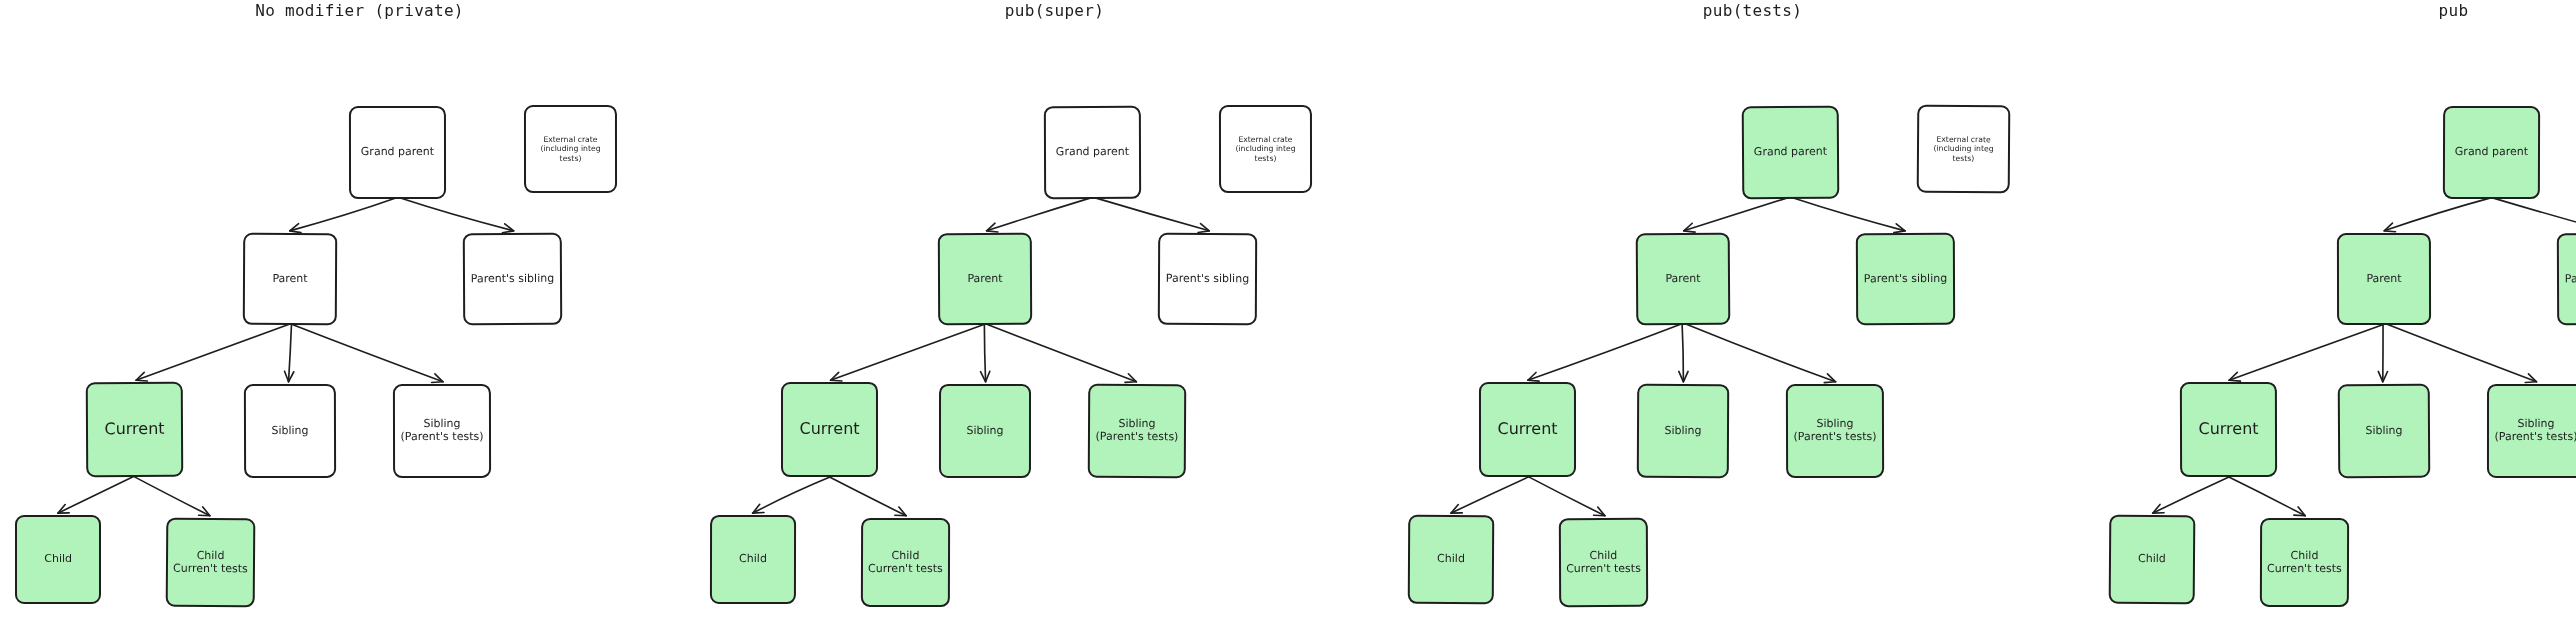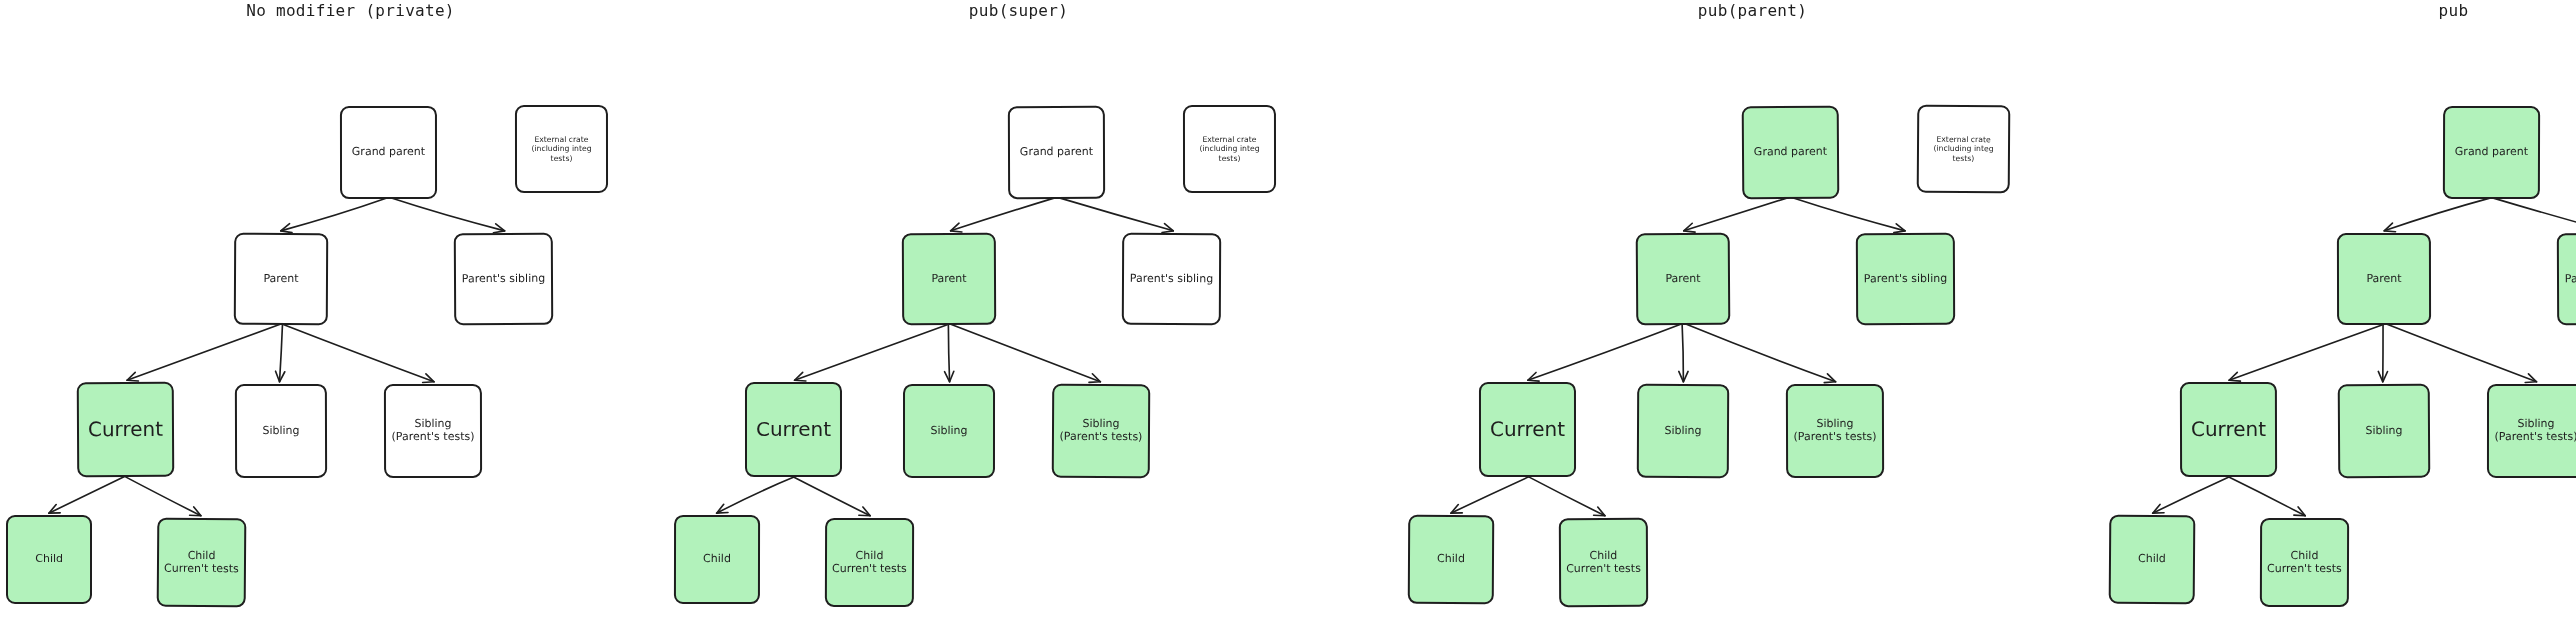--- a/index.html
+++ b/index.html
@@ -44,31 +44,31 @@
     line-height:1.18;
     padding:2.1px 3.1px;
   }
   .node.green{background:#b2f2bb;}
 
   .node-label{
     white-space:pre-line;
     font-size:11px;
     font-weight:400;
   }
-  .node.big .node-label{font-size:20px;}
+  .node.big .node-label{font-size:16px;}
   .node.small .node-label{font-size:7.7px;}
 
   svg.edges{position:absolute;left:0;top:0;width:2804px;height:642px;overflow:visible;}
   svg.edges path{fill:none;stroke:#1e1e1e;stroke-width:3.2;stroke-linecap:round;stroke-linejoin:round;}
 </style>
 </head>
 <body>
 
 <div id="board">
-    <div class="panel" style="left: 0px; width: 701px;">
+    <div class="panel" style="left: 9px; width: 701px;">
       <div class="panel-title">No modifier (private)</div>
       <svg class="edges" width="701" height="642" style="position: absolute; left: 0px; top: 0px; z-index: 1;" viewBox="0 0 5442 1246">
         <path d="M 754.9 383.0 Q 651.3 419.5 544.9 448.0"></path>
         <path d="M 562.0 434.1 L 544.9 448.0 L 566.7 451.5"></path>
         <path d="M 755.1 383.0 Q 864.0 418.6 979.4 448.0"></path>
         <path d="M 957.7 451.7 L 979.4 448.0 L 962.1 434.3"></path>
         <path d="M 547.7 628.0 Q 399.6 681.7 246.6 738.0"></path>
         <path d="M 262.4 722.6 L 246.6 738.0 L 268.6 739.5"></path>
         <path d="M 548.3 628.0 Q 546.2 682.4 542.5 741.0"></path>
         <path d="M 534.8 720.4 L 542.5 741.0 L 552.7 721.5"></path>
@@ -106,21 +106,21 @@
         </div>
         <div class="node green" style="left: 6.2px; top: 515px; width: 86px; height: 89px; transform: rotate(0deg);">
           <span class="node-label">Child</span>
         </div>
         <div class="node green" style="left: 157px; top: 518px; width: 89px; height: 89px; transform: rotate(0.43deg);">
           <span class="node-label">Child
 Curren't tests</span>
         </div>
       </div>
     </div>
-    <div class="panel" style="left: 668px; width: 701px;">
+    <div class="panel" style="left: 704px; width: 701px;">
       <div class="panel-title">pub(super)</div>
       <svg class="edges" width="701" height="642" style="position: absolute; left: 0px; top: 0px; z-index: 1;" viewBox="0 0 5442 1246">
         <path d="M 753.8 383.0 Q 648.4 415.0 548.5 448.0"></path>
         <path d="M 564.8 433.2 L 548.5 448.0 L 570.4 450.2"></path>
         <path d="M 756.2 383.0 Q 866.5 415.8 980.6 448.0"></path>
         <path d="M 958.8 451.2 L 980.6 448.0 L 963.7 433.9"></path>
         <path d="M 548.6 628.0 Q 393.2 683.7 245.6 738.0"></path>
         <path d="M 261.4 722.6 L 245.6 738.0 L 267.6 739.5"></path>
         <path d="M 544.1 628.0 Q 544.3 686.1 546.5 741.0"></path>
         <path d="M 536.7 721.3 L 546.5 741.0 L 554.7 720.6"></path>
@@ -159,21 +159,21 @@
         <div class="node green" style="left: 6.2px; top: 515px; width: 86px; height: 89px; transform: rotate(0.1deg);">
           <span class="node-label">Child</span>
         </div>
         <div class="node green" style="left: 157px; top: 518px; width: 89px; height: 89px; transform: rotate(0.18deg);">
           <span class="node-label">Child
 Curren't tests</span>
         </div>
       </div>
     </div>
     <div class="panel" style="left: 1402px; width: 701px;">
-      <div class="panel-title">pub(parent)</div>
+      <div class="panel-title">pub(tests)</div>
       <svg class="edges" width="701" height="642" style="position: absolute; left: 0px; top: 0px; z-index: 1;" viewBox="0 0 5442 1246">
         <path d="M 751.1 383.0 Q 648.5 415.6 546.9 448.0"></path>
         <path d="M 563.3 433.3 L 546.9 448.0 L 568.8 450.4"></path>
         <path d="M 755.0 383.0 Q 865.5 419.1 976.3 448.0"></path>
         <path d="M 954.6 451.6 L 976.3 448.0 L 959.2 434.3"></path>
         <path d="M 544.7 628.0 Q 398.5 683.9 244.2 738.0"></path>
         <path d="M 260.1 722.9 L 244.2 738.0 L 266.1 739.8"></path>
         <path d="M 543.6 628.0 Q 546.3 683.7 546.1 741.0"></path>
         <path d="M 537.2 720.9 L 546.1 741.0 L 555.2 720.9"></path>
         <path d="M 548.3 628.0 Q 692.7 686.8 841.5 741.0"></path>

